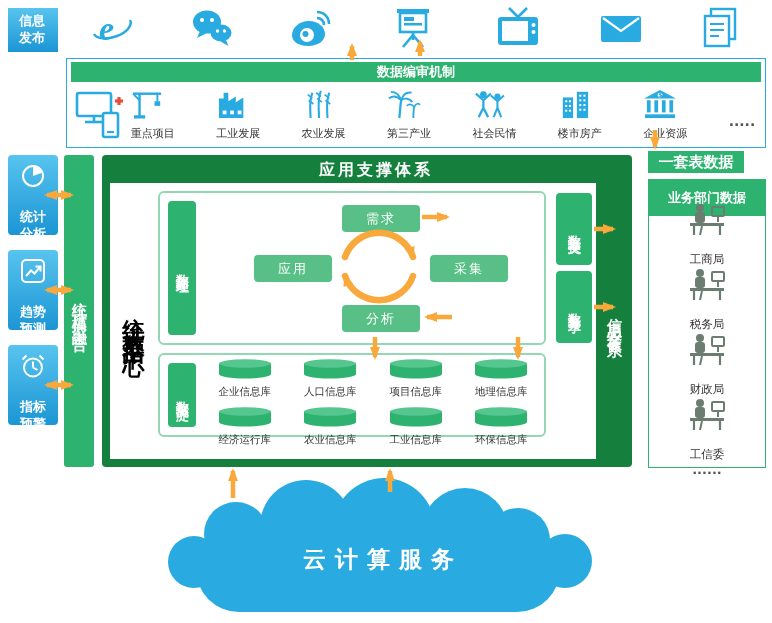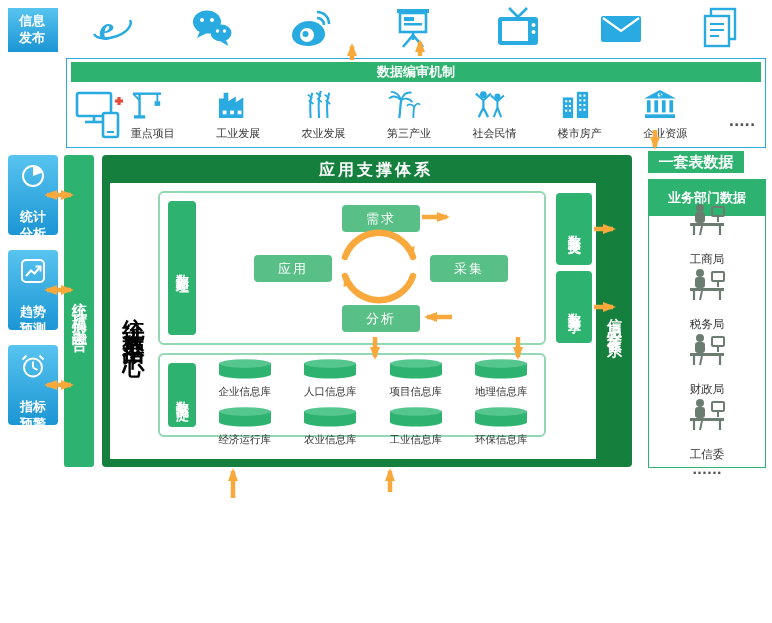--- a/index.html
+++ b/index.html
@@ -469,20 +469,31 @@
             <line x1="33" y1="24" x2="33" y2="33" stroke="#6b7d70" stroke-width="2.2"></line>
             <line x1="15" y1="24" x2="13" y2="33" stroke="#6b7d70" stroke-width="2"></line>
           </svg>
         </span>
         <span class="lbl">工信委</span>
       </div>
       <div class="dept-more">......</div>
     </div>
   </div>
 
+  <div class="cloud">
+    <div class="puff" style="left:36px;top:24px;width:64px;height:64px"></div>
+    <div class="puff" style="left:92px;top:2px;width:92px;height:92px"></div>
+    <div class="puff" style="left:165px;top:0;width:102px;height:102px"></div>
+    <div class="puff" style="left:254px;top:10px;width:86px;height:86px"></div>
+    <div class="puff" style="left:318px;top:30px;width:64px;height:64px"></div>
+    <div class="puff" style="left:0;top:58px;width:52px;height:52px"></div>
+    <div class="puff" style="left:370px;top:56px;width:54px;height:54px"></div>
+    <div class="cloud-base"></div>
+    <div class="cloud-label">云计算服务</div>
+  </div>
 
   <svg class="arrows">
     <defs>
       <marker id="ah" markerUnits="userSpaceOnUse" markerWidth="16" markerHeight="14" refX="11" refY="6" orient="auto-start-reverse">
         <path d="M1 1 L14 6 L1 11 Z" fill="#f9a93c"></path>
       </marker>
     </defs>
     <g stroke="#f9a93c" stroke-width="4.5" fill="none">
 
       <line x1="352" y1="60" x2="352" y2="46" marker-end="url(#ah)"></line>

